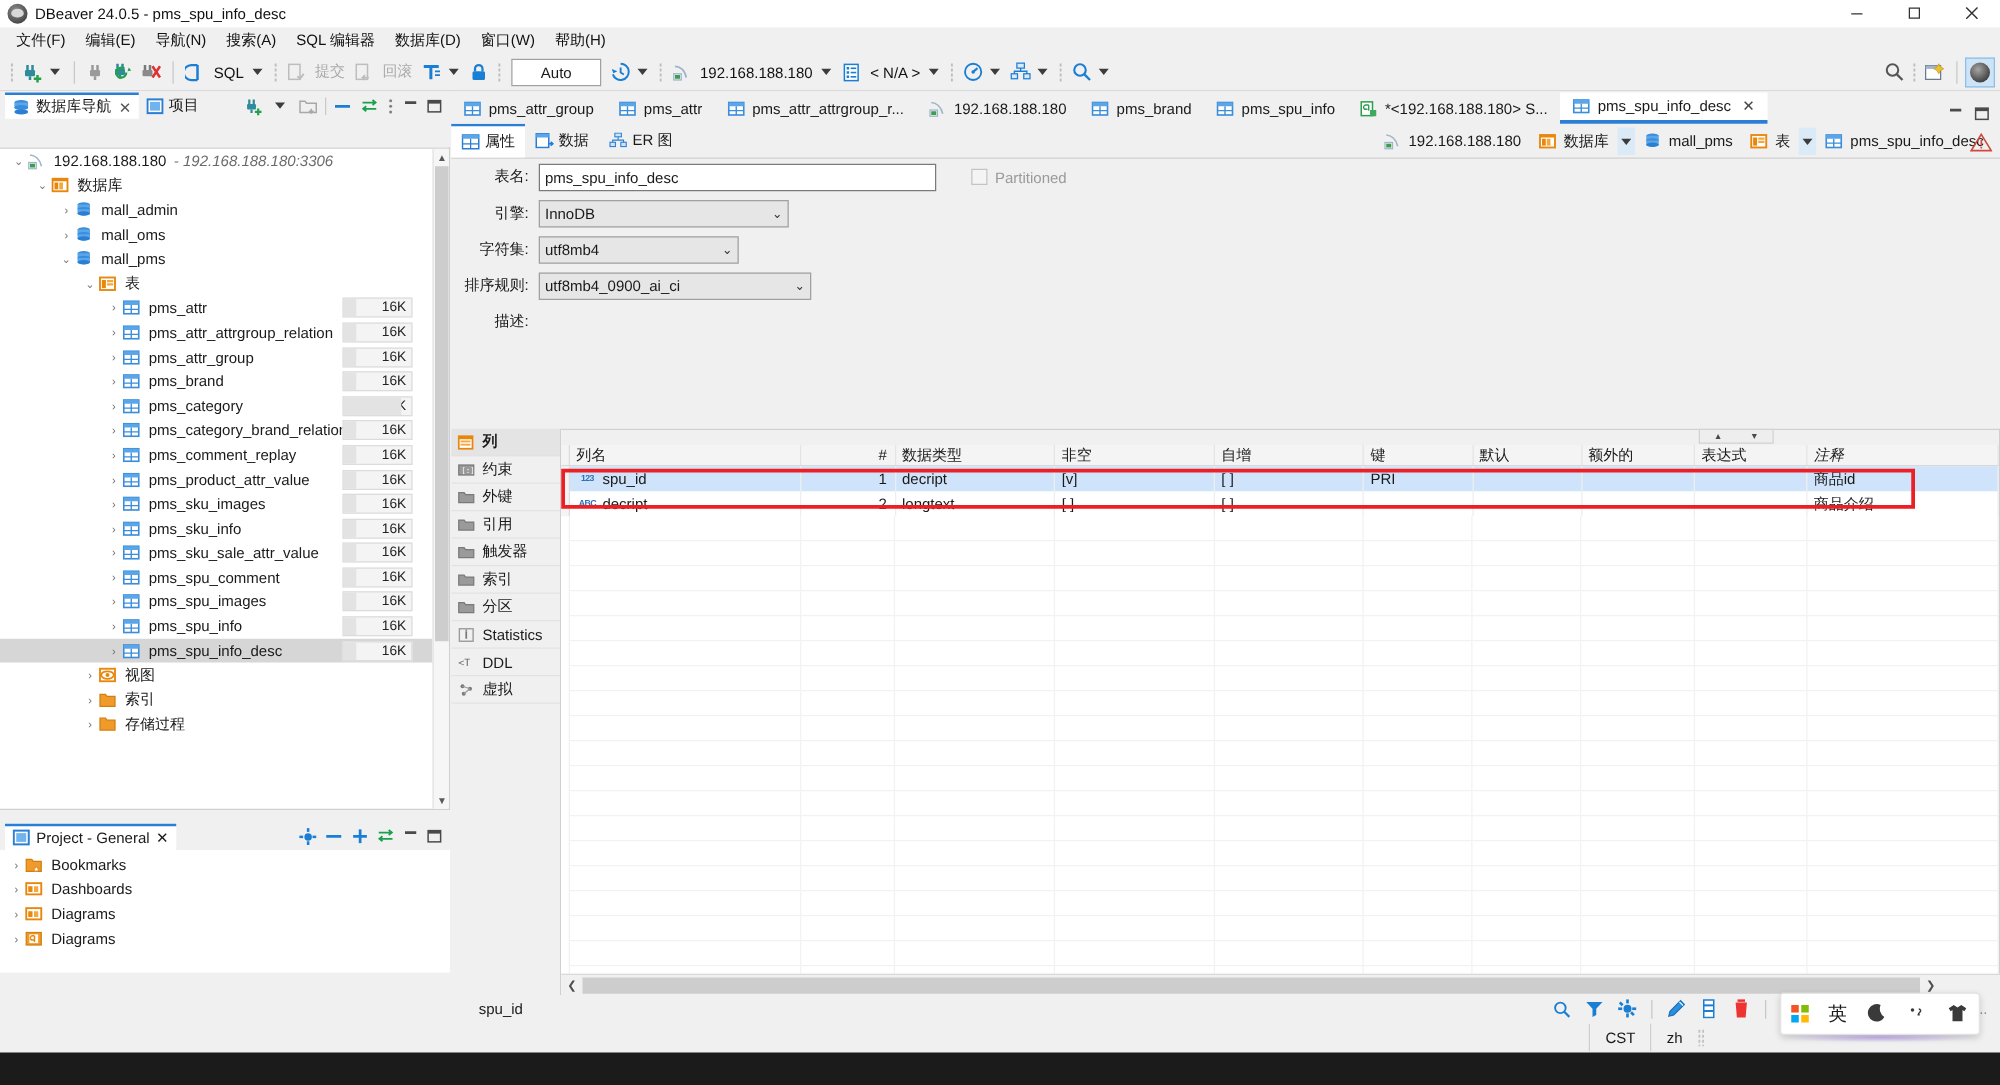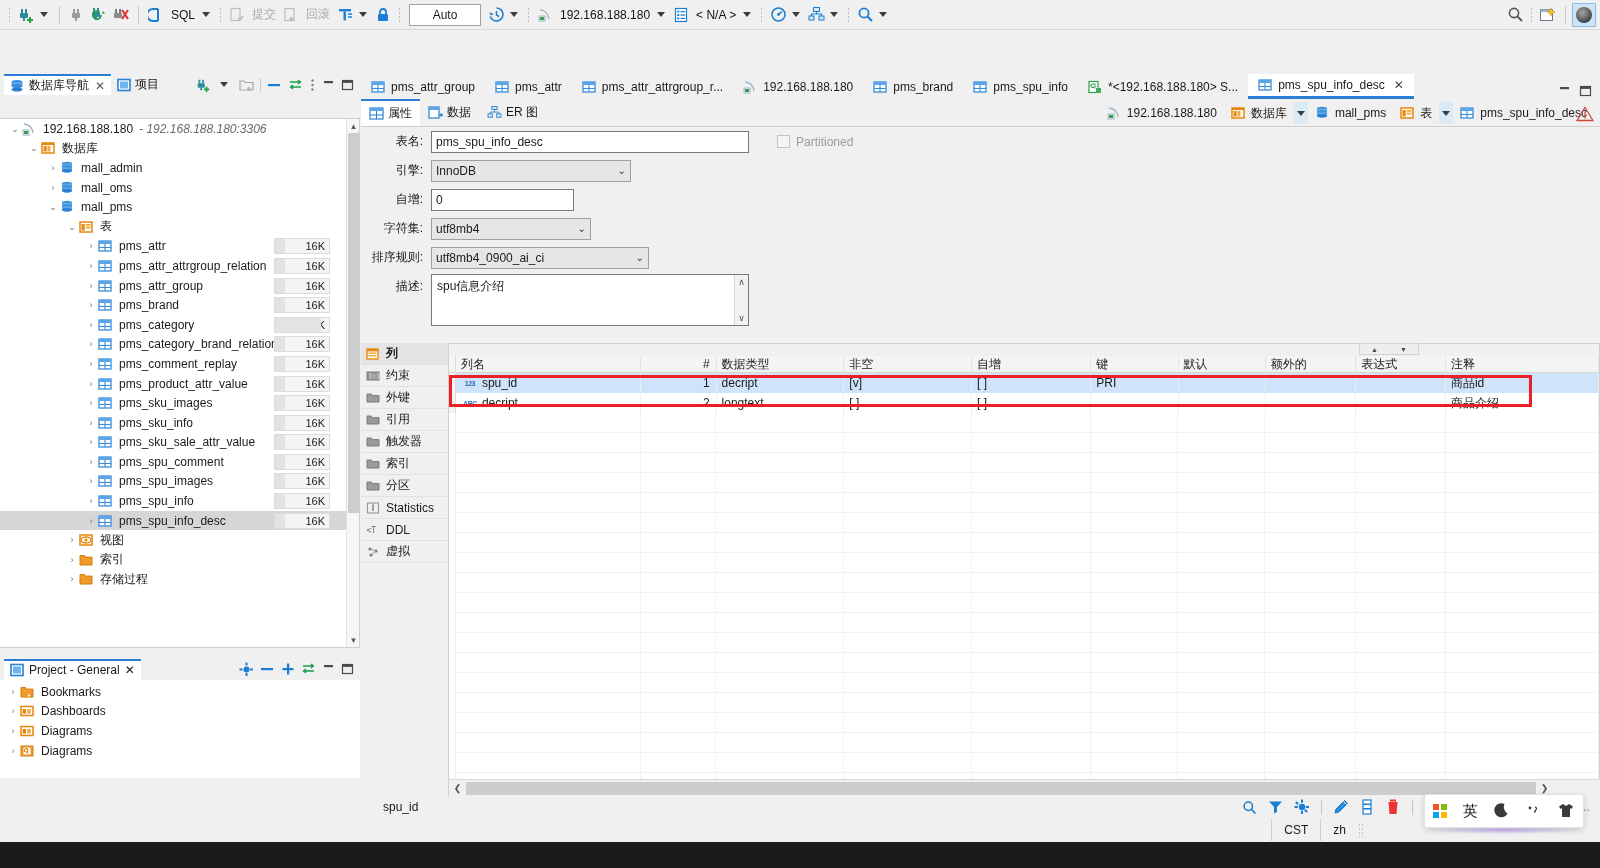--- a/index.html
+++ b/index.html
@@ -199,21 +199,53 @@
   .warnicon { position:absolute; right:6px; top:106px; width:18px; height:16px; }
 
   
   svg { display:block; }
 </style>
 </head>
 <body>
 
 <div class="app">
 
-
+  <div class="titlebar">
+    <div class="appicon"></div>
+    <div class="title">DBeaver 24.0.5 - pms_spu_info_desc</div>
+    <div class="winbtns">
+      <div class="winbtn">
+        <svg width="11" height="11" viewBox="0 0 11 11">
+            <line x1="1" y1="6" x2="10" y2="6" stroke="#333" stroke-width="1"></line>
+          </svg>
+      </div>
+      <div class="winbtn">
+        <svg width="11" height="11" viewBox="0 0 11 11">
+            <rect x="1.5" y="1.5" width="8" height="8" fill="none" stroke="#333" stroke-width="1"></rect>
+          </svg>
+      </div>
+      <div class="winbtn close">
+        <svg width="11" height="11" viewBox="0 0 11 11">
+            <line x1="1" y1="1" x2="10" y2="10" stroke="#333" stroke-width="1.2"></line>
+            <line x1="10" y1="1" x2="1" y2="10" stroke="#333" stroke-width="1.2"></line>
+          </svg>
+      </div>
+    </div>
+  </div>
+
+  <div class="menubar">
+    <div class="menuitem">文件(F)</div>
+    <div class="menuitem">编辑(E)</div>
+    <div class="menuitem">导航(N)</div>
+    <div class="menuitem">搜索(A)</div>
+    <div class="menuitem">SQL 编辑器</div>
+    <div class="menuitem">数据库(D)</div>
+    <div class="menuitem">窗口(W)</div>
+    <div class="menuitem">帮助(H)</div>
+  </div>
 
   <div class="toolbar">
     <div class="tbdots"></div>
     <div class="tbbtn">
       <svg width="18" height="18" viewBox="0 0 18 18">
         <path d="M5 3v4M9 3v4" stroke="#2e8b9b" stroke-width="2"></path>
         <rect x="3" y="7" width="8" height="5" rx="1" fill="#2e8b9b"></rect>
         <path d="M7 12v3" stroke="#2e8b9b" stroke-width="2"></path>
         <path d="M13 11v6M10 14h6" stroke="#24a24a" stroke-width="2"></path>
       </svg>
@@ -1094,46 +1126,35 @@
           </div>
         </div>
         <div class="frow">
           <div class="flabel">引擎:</div>
           <div class="fcombo" style="width:200px">
             <span>InnoDB</span>
             <span class="chev">⌄</span>
           </div>
         </div>
         <div class="frow">
-          <div class="flabel">自增:</div>
-          <div class="ftext" style="width:143px">0</div>
-        </div>
-        <div class="frow">
           <div class="flabel">字符集:</div>
           <div class="fcombo" style="width:160px">
             <span>utf8mb4</span>
             <span class="chev">⌄</span>
           </div>
         </div>
         <div class="frow">
           <div class="flabel">排序规则:</div>
           <div class="fcombo" style="width:218px">
             <span>utf8mb4_0900_ai_ci</span>
             <span class="chev">⌄</span>
           </div>
         </div>
         <div class="frow" style="height:54px;align-items:flex-start;">
           <div class="flabel" style="padding-top:4px">描述:</div>
-          <div class="ftextarea">
-            <span>spu信息介绍</span>
-            <span class="tabar">
-              <span>∧</span>
-              <span>∨</span>
-            </span>
-          </div>
         </div>
       </div>
 
       <div class="gridarea">
         <div class="gridtabs" id="gridtabs">
             <div class="gtab active">
               <span>
                 <svg width="15" height="14" viewBox="0 0 15 14">
                   <rect x="1" y="2" width="11" height="10" fill="#fff" stroke="#e8870c" stroke-width="1.4"></rect>
                   <rect x="1" y="2" width="11" height="2.4" fill="#e8870c"></rect>
@@ -1234,21 +1255,21 @@
               <div class="rowhdr"></div>
               <div class="gh" style="width: 218px;">列名</div>
               <div class="gh num" style="width: 87px;">#</div>
               <div class="gh" style="width: 150px;">数据类型</div>
               <div class="gh" style="width: 150px;">非空</div>
               <div class="gh" style="width: 140px;">自增</div>
               <div class="gh" style="width: 102px;">键</div>
               <div class="gh" style="width: 102px;">默认</div>
               <div class="gh" style="width: 106px;">额外的</div>
               <div class="gh" style="width: 105px;">表达式</div>
-              <div class="gh" style="width: 180px;">注释</div>
+              <div class="gh" style="width: 180px; font-style: italic;">注释</div>
             </div>
           <div id="growsWrap">
               <div class="grow sel">
                 <div class="rowhdr"></div>
                 <div class="gc" style="width:218px"><span class="typeicon">123</span>spu_id</div>
                 <div class="gc num" style="width:87px">1</div>
                 <div class="gc" style="width:150px">decript</div>
                 <div class="gc" style="width:150px">[v]</div>
                 <div class="gc" style="width:140px">[ ]</div>
                 <div class="gc" style="width:102px">PRI</div>

